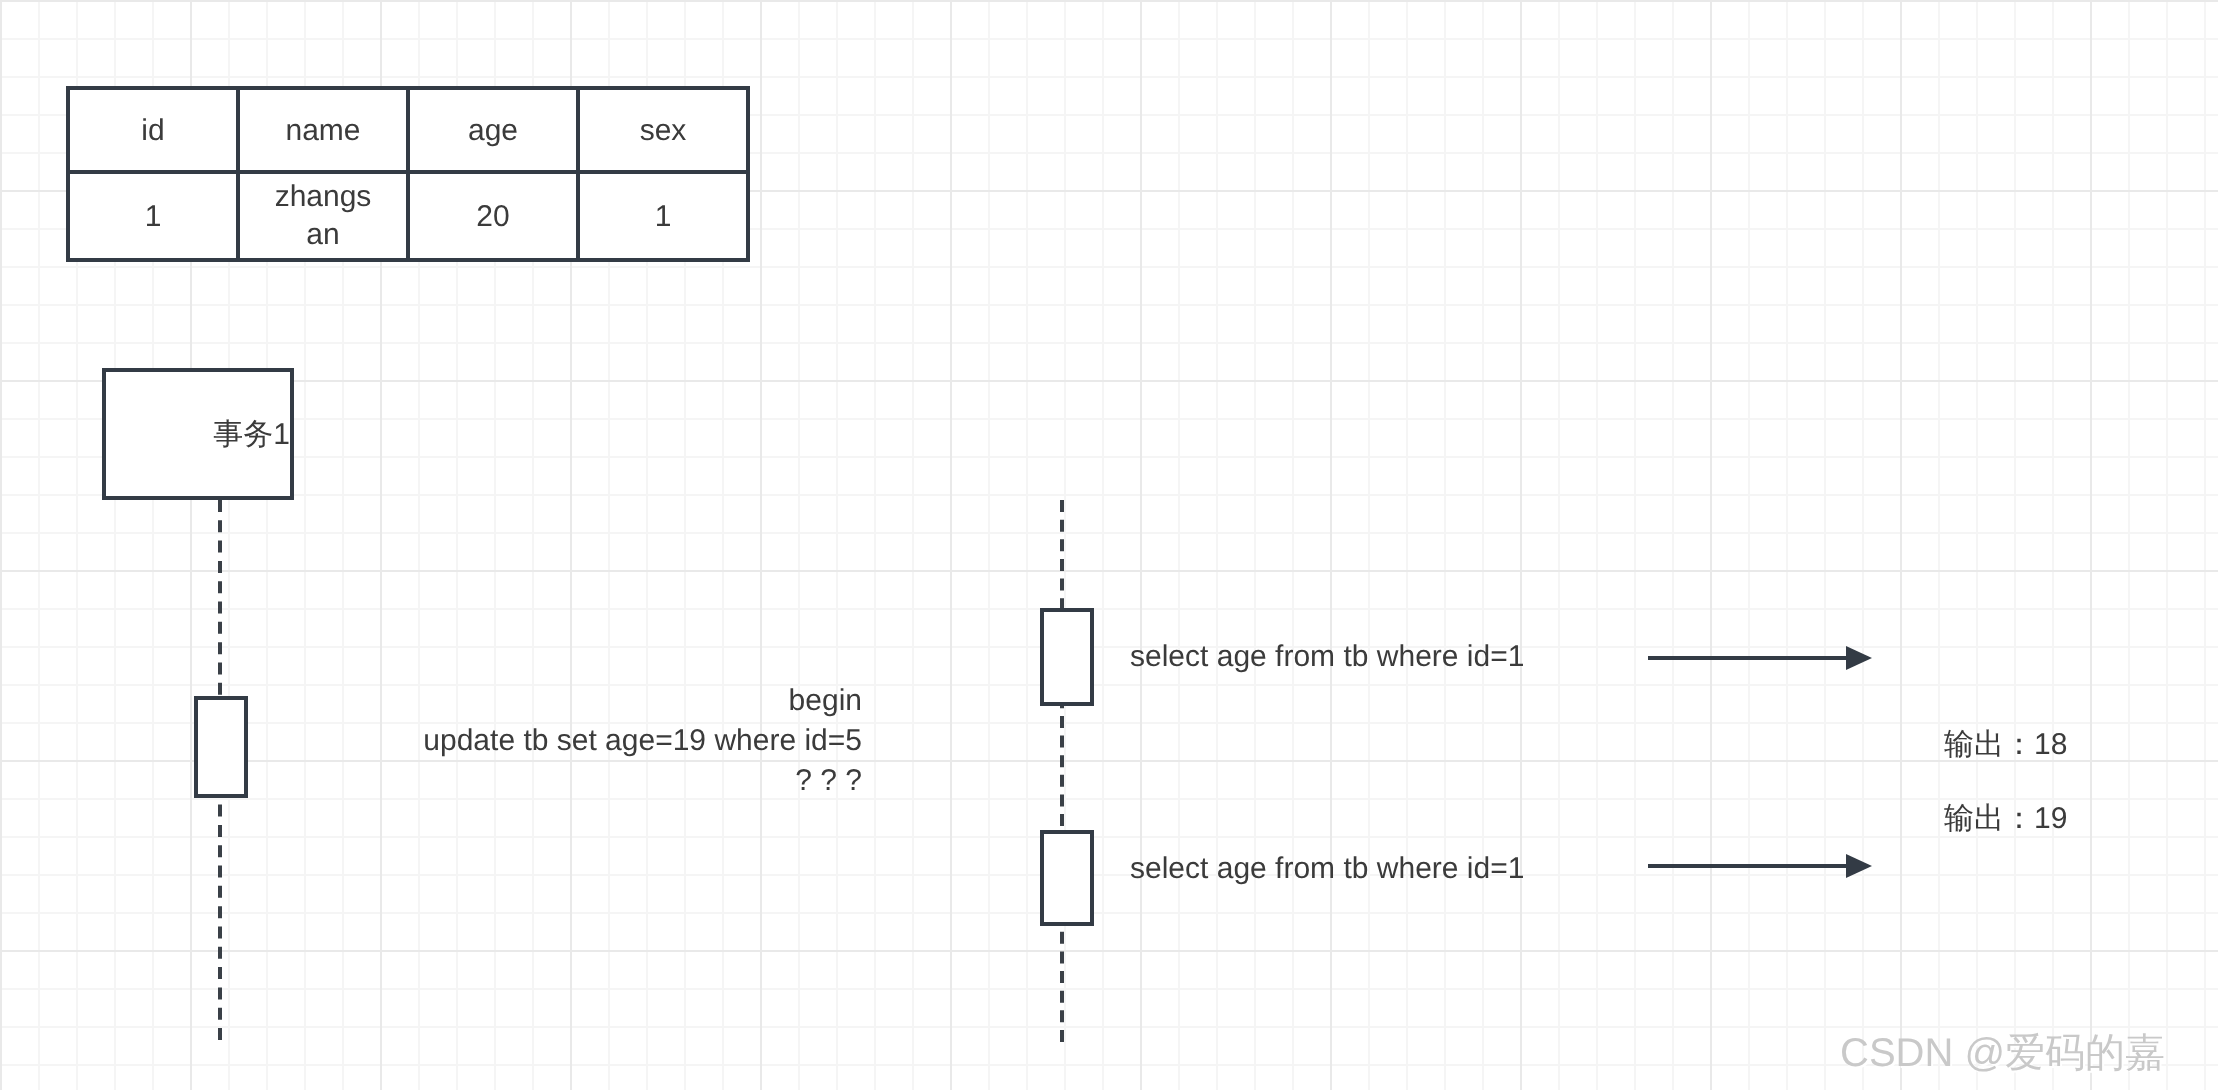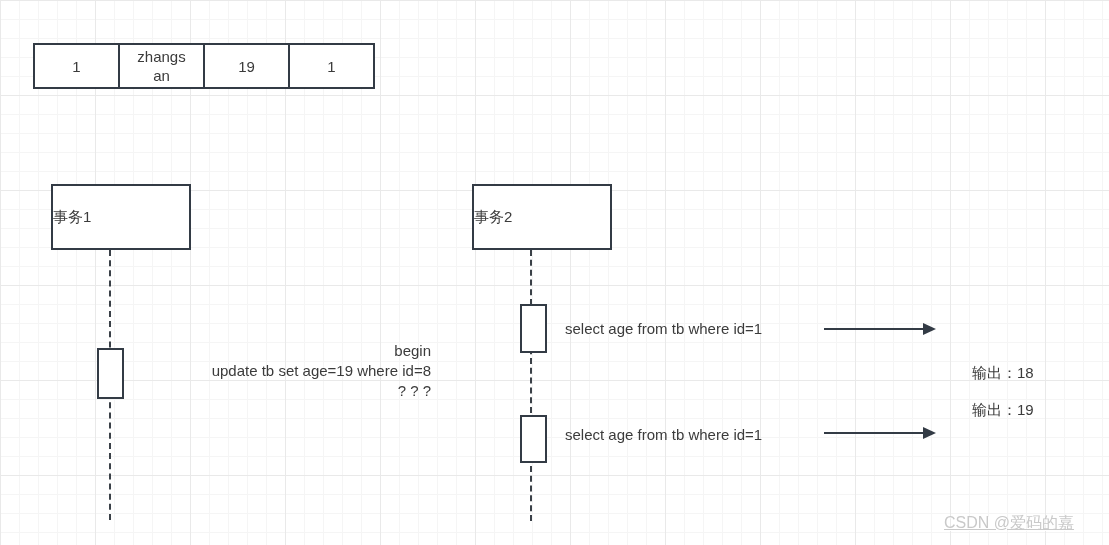--- a/index.html
+++ b/index.html
@@ -44,26 +44,26 @@
   .dtable td { height: 44px; }
   .wrapcell {
     display: inline-block;
     max-width: 52px;
     word-break: break-all;
   }
 
   
   .actor {
     position: absolute;
-    width: 140px; height: 66px;
+    width: 96px; height: 66px;
     border: 2px solid #333b45;
     background: #ffffff;
     display: flex;
     align-items: center;
-    justify-content: flex-start;
+    justify-content: flex-end;
     font-size: 15px;
   }
   .actor1 { left: 51px;  top: 184px; }
   .actor2 { left: 472px; top: 184px; }
 
   
   .lifeline {
     position: absolute;
     width: 0;
     border-left: 2px dashed #3a4047;
@@ -129,61 +129,63 @@
     line-height: 20px;
     color: #3b3b3b;
     white-space: nowrap;
   }
   .out1 { left: 972px; top: 319px; margin-top: 44px; }
   .out2 { left: 972px; top: 400px; }
 
   
   .watermark {
     position: absolute;
-    left: 944px; top: 513px;
-    font-size: 16px;
+    left: 920px; top: 513px;
+    font-size: 20px;
     color: #c9c9c9;
     text-shadow: 1px 1px 0 #ffffff;
     white-space: nowrap;
-    text-decoration: underline;
   }
 </style>
 </head>
 <body>
 
 <div class="canvas">
 
   <table class="dtable">
     <tbody>
+        <tr>
+      <th>id</th>
+      <th>name</th>
+      <th>age</th>
+      <th>sex</th>
+    </tr>
     <tr>
       <td>1</td>
       <td><span class="wrapcell">zhangsan</span></td>
-      <td>19</td>
+      <td>20</td>
       <td>1</td>
     </tr>
   </tbody>
     </table>
 
   <div class="actor actor1">
     <span>事务1</span>
   </div>
-  <div class="actor actor2">
-    <span>事务2</span>
-  </div>
 
   <div class="lifeline lifeline1"></div>
   <div class="lifeline lifeline2"></div>
 
   <div class="activation act1"></div>
   <div class="activation act2"></div>
   <div class="activation act3"></div>
 
   <div class="note">
     <span>begin</span>
-    <span>update tb set age=19 where id=8</span>
+    <span>update tb set age=19 where id=5</span>
     <span>? ? ?</span>
   </div>
 
   <div class="sql-label sql1">select age from tb where id=1</div>
   <div class="arrow arrow1">
     <div class="shaft"></div>
     <div class="head"></div>
   </div>
   <div class="out-label out1">输出：18</div>
 

